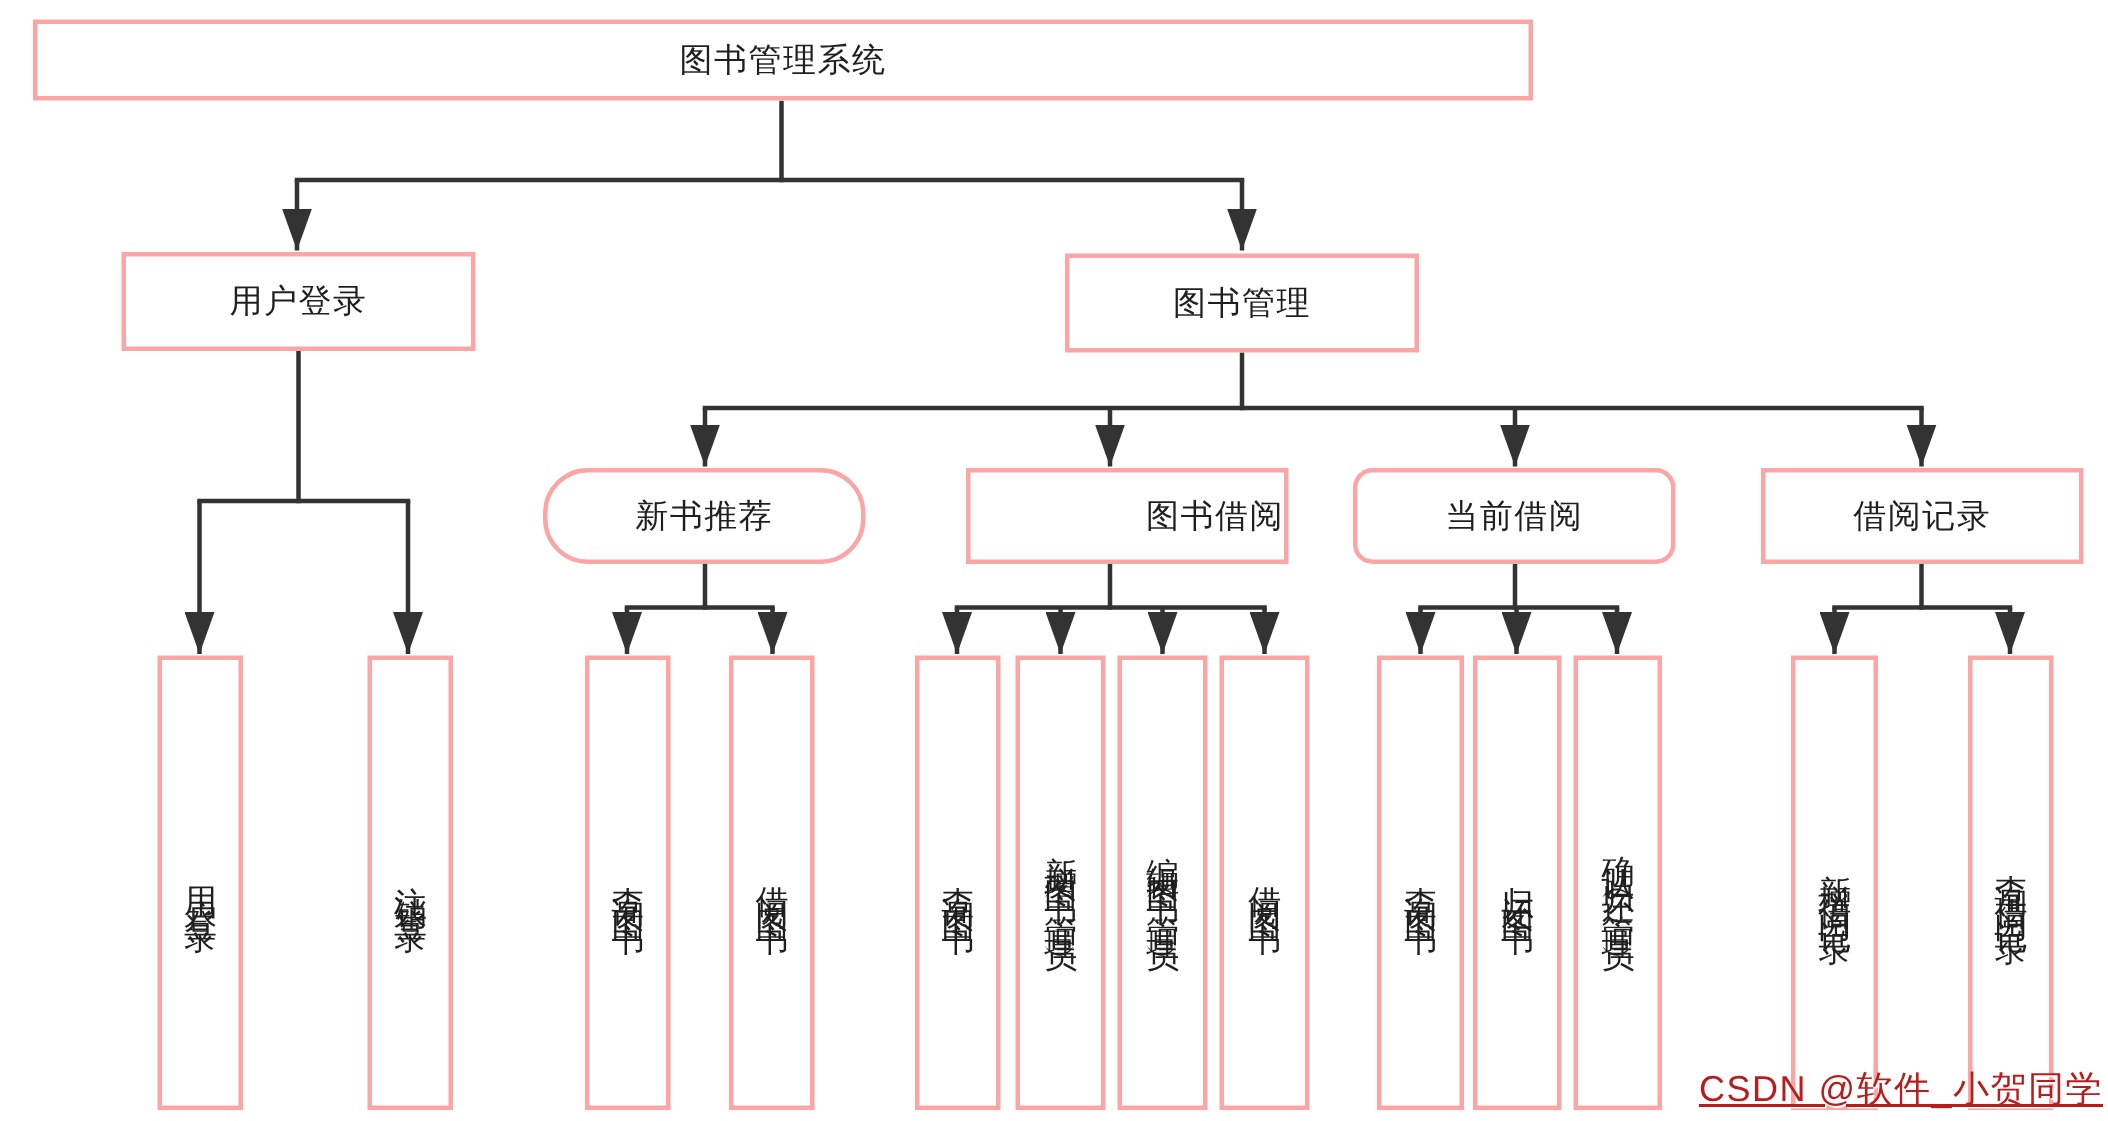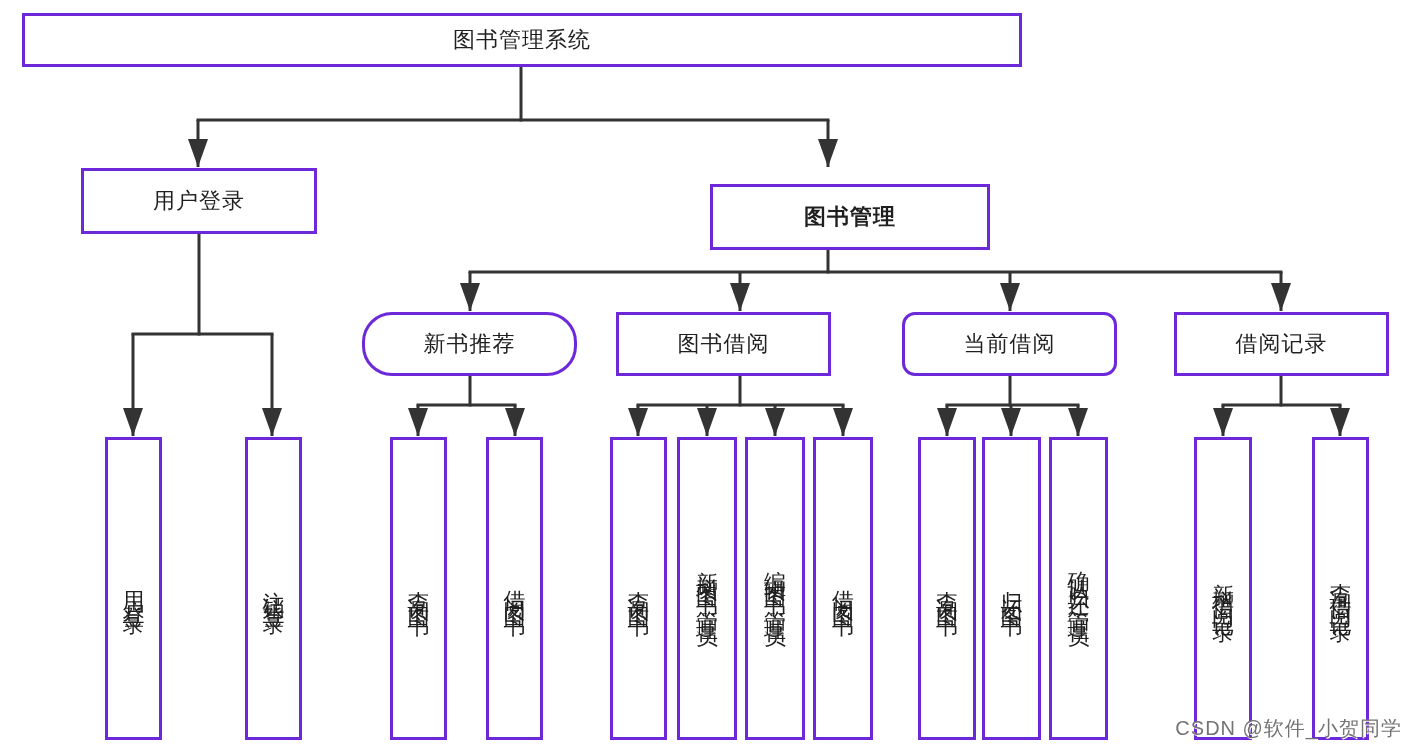--- a/index.html
+++ b/index.html
@@ -12,71 +12,72 @@
     overflow: hidden;
   }
   #wires {
     position: absolute;
     left: 0; top: 0;
     width: 1405px; height: 747px;
   }
   .node {
     position: absolute;
     box-sizing: border-box;
-    border: 3px solid #6d28d9;
+    border: 3px solid #fca5a5;
     background: #ffffff;
     display: flex;
     align-items: center;
     justify-content: center;
     color: #1f1f1f;
   }
   .node .lbl {
     font-size: 22px;
     letter-spacing: 1px;
     white-space: nowrap;
   }
   .leaf .lbl {
     writing-mode: vertical-rl;
     font-size: 22px;
     letter-spacing: 8px;
     line-height: 1.1;
     white-space: normal;
   }
   .root  { left: 22px;  top: 13px;  width: 1000px; height: 54px; }
   .lv2a  { left: 81px;  top: 168px; width: 236px;  height: 66px; }
-  .lv2b  { left: 710px; top: 184px; width: 280px;  height: 66px; font-weight: bold; }
+  .lv2b  { left: 710px; top: 169px; width: 236px;  height: 66px; }
   .lv3   { top: 312px; height: 64px; width: 215px; }
   .lv3a  { left: 362px; border-radius: 30px; }
-  .lv3b  { left: 616px; }
+  .lv3b  { left: 644px; justify-content: flex-end; }
   .lv3c  { left: 902px; border-radius: 13px; }
   .lv3d  { left: 1174px; }
   .leaf  { top: 437px; height: 303px; }
   .lf1  { left: 105px;  width: 57px; }
   .lf2  { left: 245px;  width: 57px; }
   .lf3  { left: 390px;  width: 57px; }
   .lf4  { left: 486px;  width: 57px; }
   .lf5  { left: 610px;  width: 57px; }
   .lf6  { left: 677px;  width: 60px; }
   .lf7  { left: 745px;  width: 60px; }
   .lf8  { left: 813px;  width: 60px; }
   .lf9  { left: 918px;  width: 58px; }
   .lf10 { left: 982px;  width: 59px; }
   .lf11 { left: 1049px; width: 59px; }
   .lf12 { left: 1194px; width: 58px; }
   .lf13 { left: 1312px; width: 57px; }
   .wm {
     position: absolute;
     right: 3px;
     bottom: 5px;
-    font-size: 20px;
-    color: #737373;
+    font-size: 24px;
+    color: #b91c1c;
     text-shadow: 1px 1px 0 #ffffff;
     letter-spacing: 1px;
     z-index: 10;
     white-space: nowrap;
+    text-decoration: underline;
   }
   .wire { stroke: #333333; stroke-width: 3; fill: none; }
 </style>
 </head>
 <body>
 
 <div id="stage">
 
   <svg id="wires" viewBox="0 0 1405 747" xmlns="http://www.w3.org/2000/svg">
     <defs>

